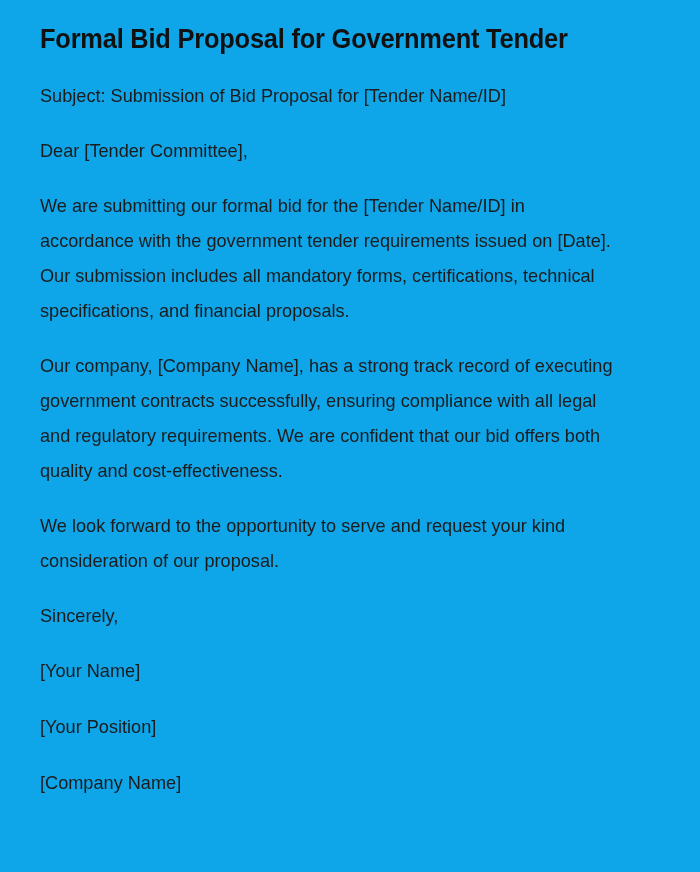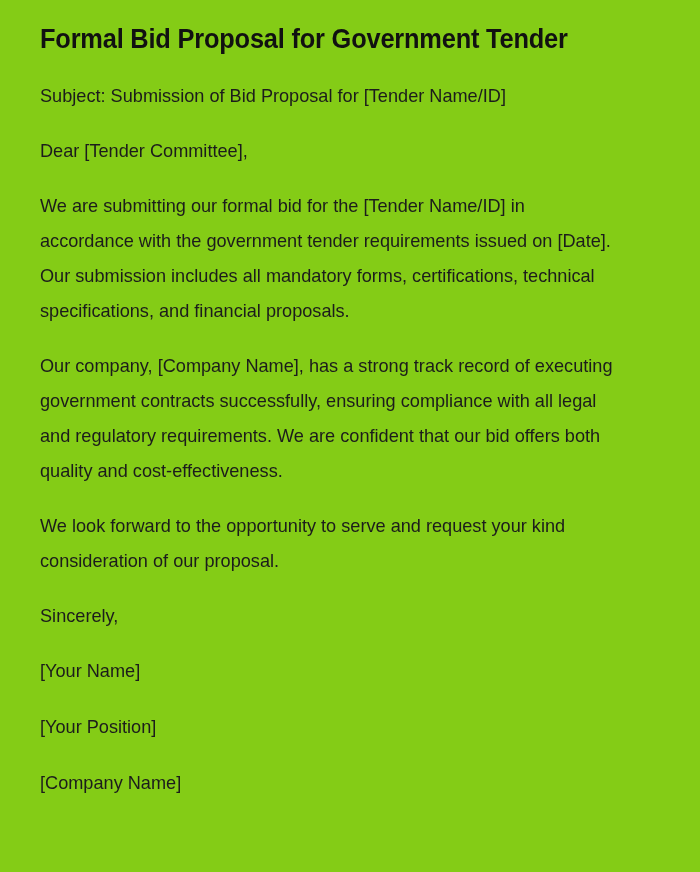--- a/index.html
+++ b/index.html
@@ -12,21 +12,21 @@
     width: 700px;
     min-height: 872px;
     font-family: "Liberation Sans", "DejaVu Sans", sans-serif;
     color: #1a1a1a;
     -webkit-font-smoothing: antialiased;
   }
   .page {
     box-sizing: border-box;
     width: 700px;
     min-height: 872px;
-    background: #84cc16;
+    background: #0ea5e9;
     padding: 22px 60px 40px 40px;
   }
   .doc-title {
     font-family: "Liberation Sans Narrow", "Liberation Sans", "DejaVu Sans Condensed", sans-serif;
     font-size: 27px;
     font-weight: bold;
     line-height: 34px;
     letter-spacing: -0.2px;
     color: #111111;
     margin: 0 0 22px 0;

